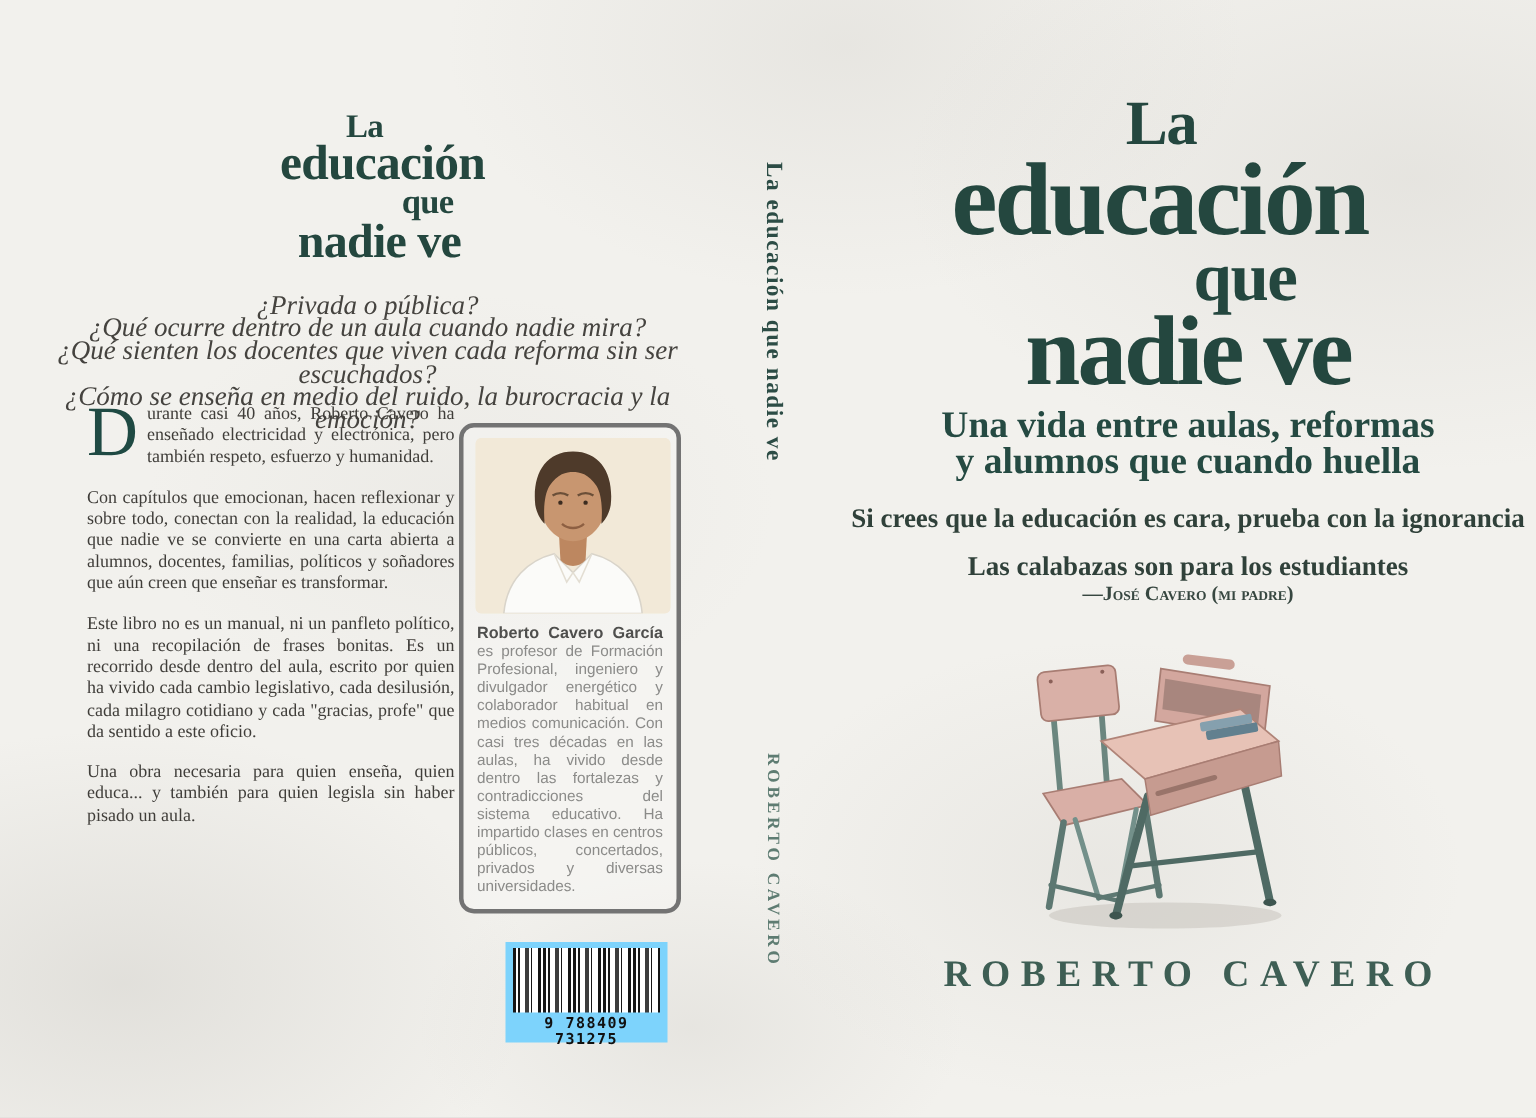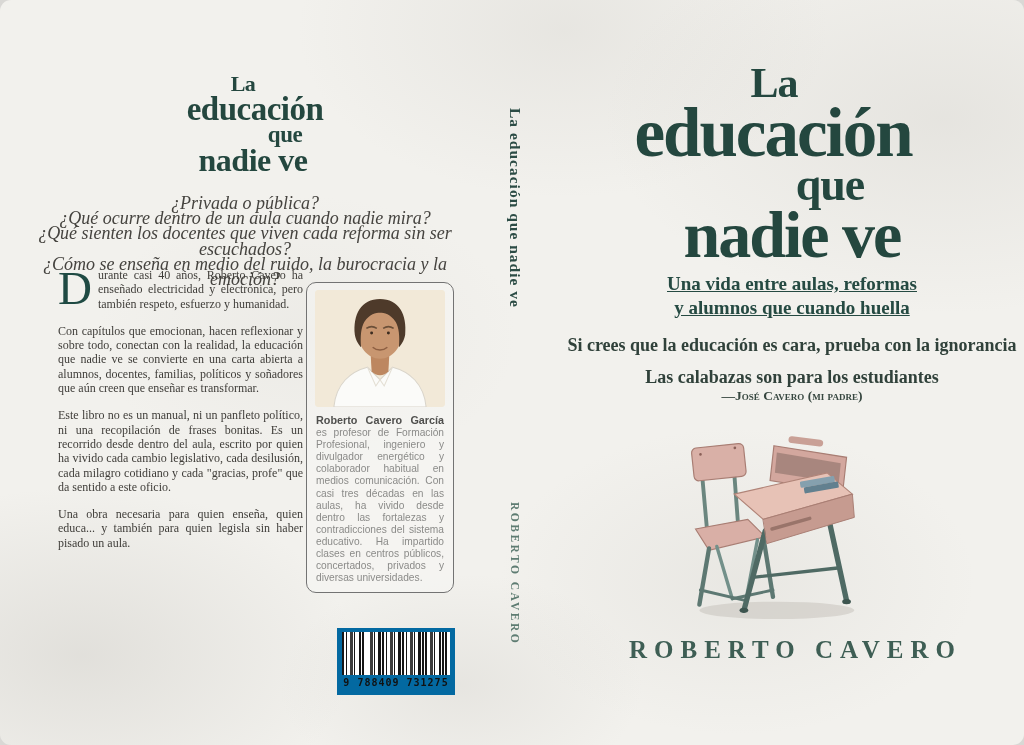--- a/index.html
+++ b/index.html
@@ -1,21 +1,20 @@
 <!DOCTYPE html>
 <html lang="es"><head>
 <meta charset="utf-8">
 <style>
   html,body{margin:0;padding:0;background:#d9d8d5;}
   #cover{
     position:relative;width:1024px;height:745px;margin:0 auto;
     background:#f2f1ed;overflow:hidden;
     font-family:"Liberation Serif","DejaVu Serif",serif;
     color:#3f3d39;
-    border-radius:11px;
   }
   
   #cover::before{
     content:"";position:absolute;inset:0;pointer-events:none;z-index:0;
     background:
       radial-gradient(ellipse 420px 260px at 8% 88%, rgba(182,179,172,.28), transparent 65%),
       radial-gradient(ellipse 520px 300px at 92% 16%, rgba(186,183,176,.22), transparent 65%),
       radial-gradient(ellipse 380px 240px at 55% 4%, rgba(188,185,178,.20), transparent 70%),
       radial-gradient(ellipse 300px 200px at 30% 45%, rgba(200,197,190,.14), transparent 70%),
       radial-gradient(ellipse 340px 220px at 72% 78%, rgba(190,187,180,.18), transparent 70%),
@@ -37,30 +36,30 @@
   .questions{position:absolute;top:196px;left:15px;width:460px;text-align:center;
     font-style:italic;font-size:18px;line-height:15.2px;color:#45433f;}
 
   .synopsis{position:absolute;top:268px;left:58px;width:245px;
     font-size:12px;line-height:14.3px;text-align:justify;hyphens:auto;}
   .synopsis p{margin:0 0 13px 0;}
   .dropcap{float:left;font-size:47px;line-height:37px;padding:2px 6px 0 0;
     color:#1f4a43;font-weight:400;}
 
   .bio-box{position:absolute;top:282px;left:306px;width:148px;min-height:304px;
-    border:1px solid #737373;border-radius:10px;padding:7px 8px 8px 8px;
+    border:3px solid #737373;border-radius:10px;padding:7px 8px 8px 8px;
     box-sizing:border-box;background:rgba(255,255,255,.25);}
   .photo{width:130px;height:117px;border-radius:4px;overflow:hidden;background:#f2e9d8;margin:0 auto;}
   .photo svg{display:block;width:100%;height:100%;}
   .bio{margin:7px 1px 0 1px;font-family:"Liberation Sans","DejaVu Sans",sans-serif;
     font-size:10.2px;line-height:12.1px;color:#8b8b89;text-align:justify;}
   .bio strong{color:#4f4f4d;font-size:10.8px;}
 
-  .barcode{position:absolute;top:628px;left:337px;width:118px;height:67px;
-    background:#0369a1;box-sizing:border-box;padding:4px 5px 12px 5px;}
+  .barcode{position:absolute;top:628px;left:337px;width:108px;height:67px;
+    background:#7dd3fc;box-sizing:border-box;padding:4px 5px 12px 5px;}
   .bars{height:43px;background:
     repeating-linear-gradient(90deg,
       #161616 0 2px,   #ffffff 2px 3.5px,
       #161616 3.5px 4.5px, #ffffff 4.5px 8px,
       #3c3c3c 8px 11px, #ffffff 11px 12px,
       #161616 12px 13px, #ffffff 13px 16.5px,
       #161616 16.5px 19px, #ffffff 19px 20px);}
   .digits{font-family:"DejaVu Sans Mono","Liberation Mono",monospace;
     font-size:10px;font-weight:700;color:#111;text-align:center;
     letter-spacing:1px;margin-top:2px;}
@@ -73,21 +72,21 @@
 
   
   .f-title{position:absolute;top:64px;left:0;width:100%;text-align:center;
     color:#24473f;font-weight:700;}
   .f-title .l1{font-size:42px;line-height:38px;transform:translateX(-18px);letter-spacing:-1px;}
   .f-title .l2{font-size:69px;line-height:62px;transform:translateX(-19px);letter-spacing:-2px;}
   .f-title .l3{font-size:46px;line-height:42px;transform:translateX(38px);letter-spacing:-1px;}
   .f-title .l4{font-size:66px;line-height:58px;letter-spacing:-2px;}
 
   .subtitle{position:absolute;top:272px;left:0;width:100%;text-align:center;
-    font-size:19px;font-weight:700;line-height:24px;color:#254a42;text-decoration:underline;}
+    font-size:25px;font-weight:700;line-height:24px;color:#254a42;}
 
   .quotes{position:absolute;top:337px;left:0;width:100%;text-align:center;color:#30413a;}
   .qt{font-size:18px;font-weight:700;line-height:17px;}
   .qa{font-variant:small-caps;font-size:13.5px;font-weight:600;margin-top:2px;color:#374740;}
   .quote + .quote{margin-top:15px;}
 
   .illus{position:absolute;top:430px;left:120px;width:184px;height:198px;}
   .illus svg{display:block;width:100%;height:100%;}
 
   .f-author{position:absolute;top:636px;left:0;width:100%;text-align:center;

